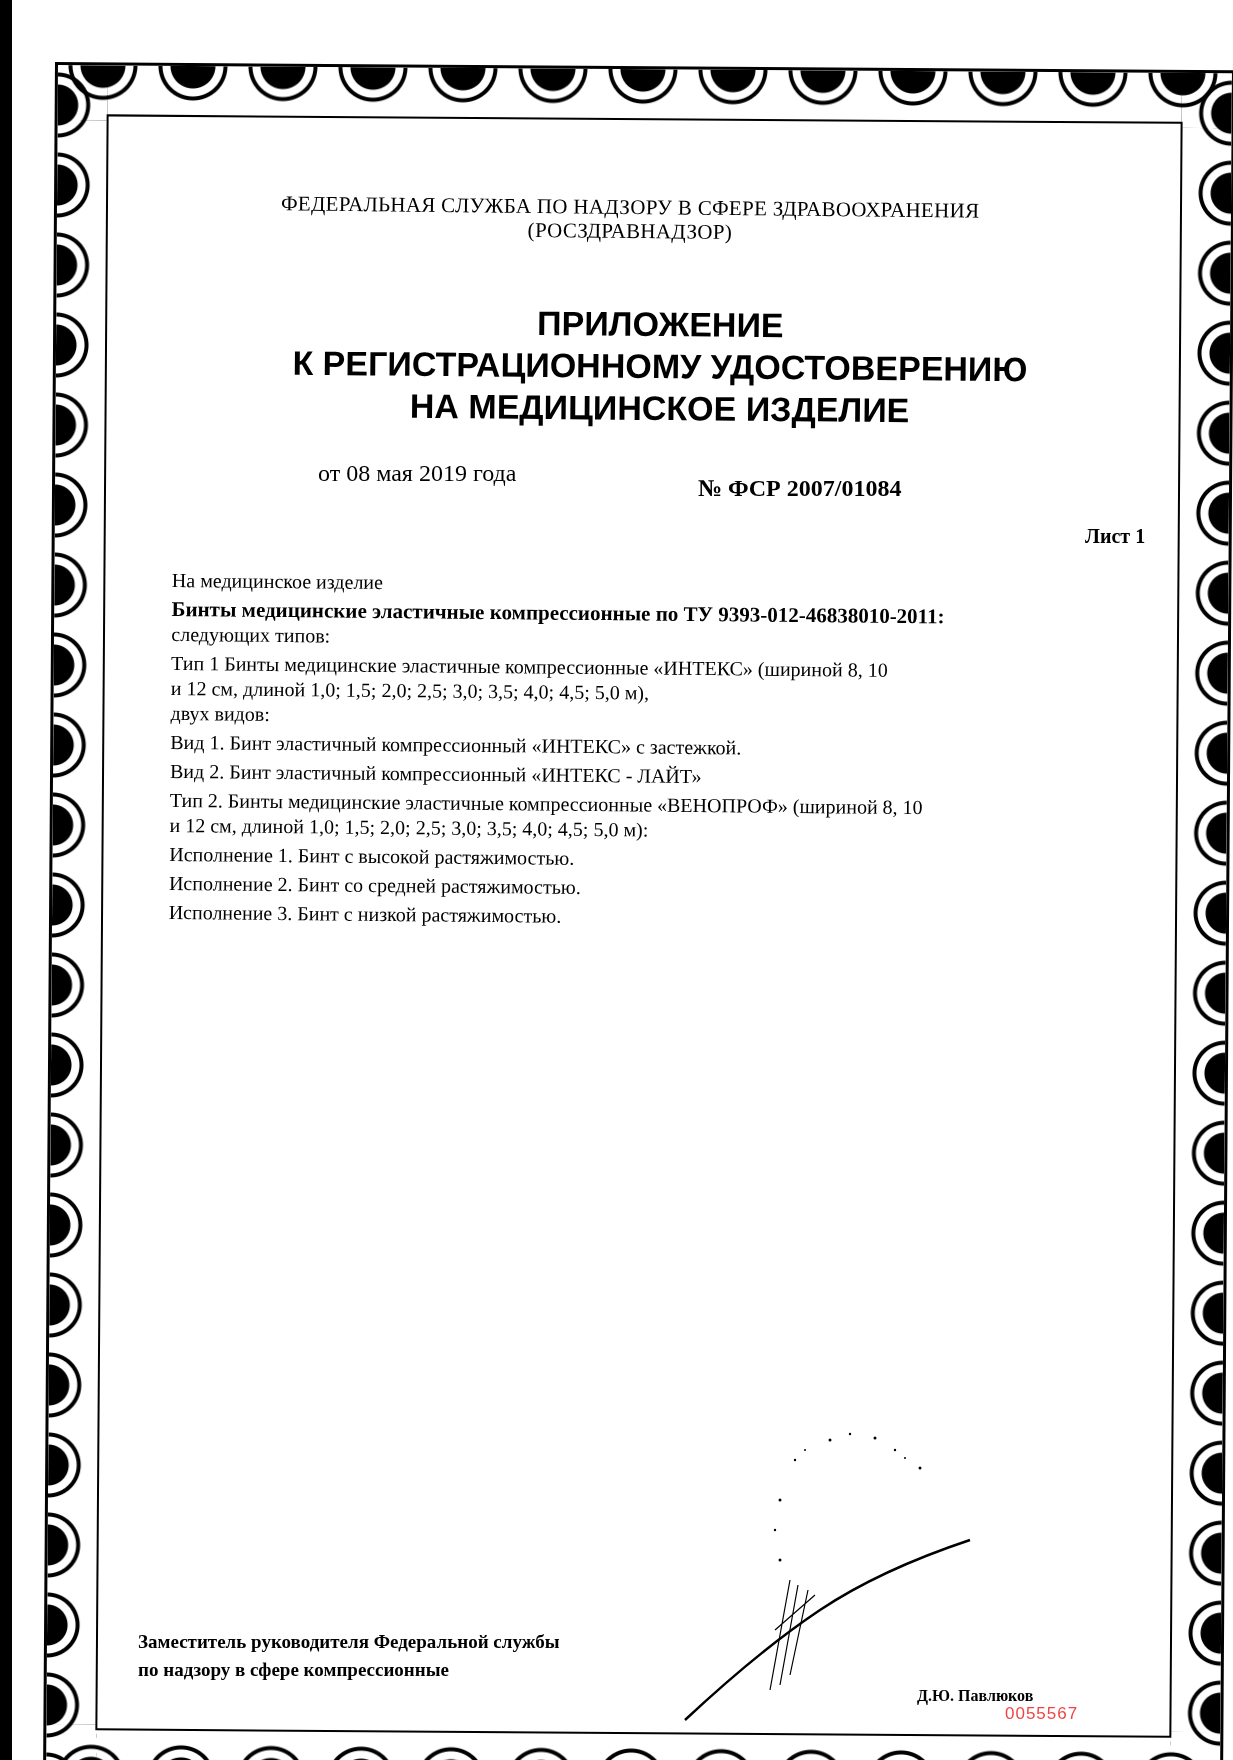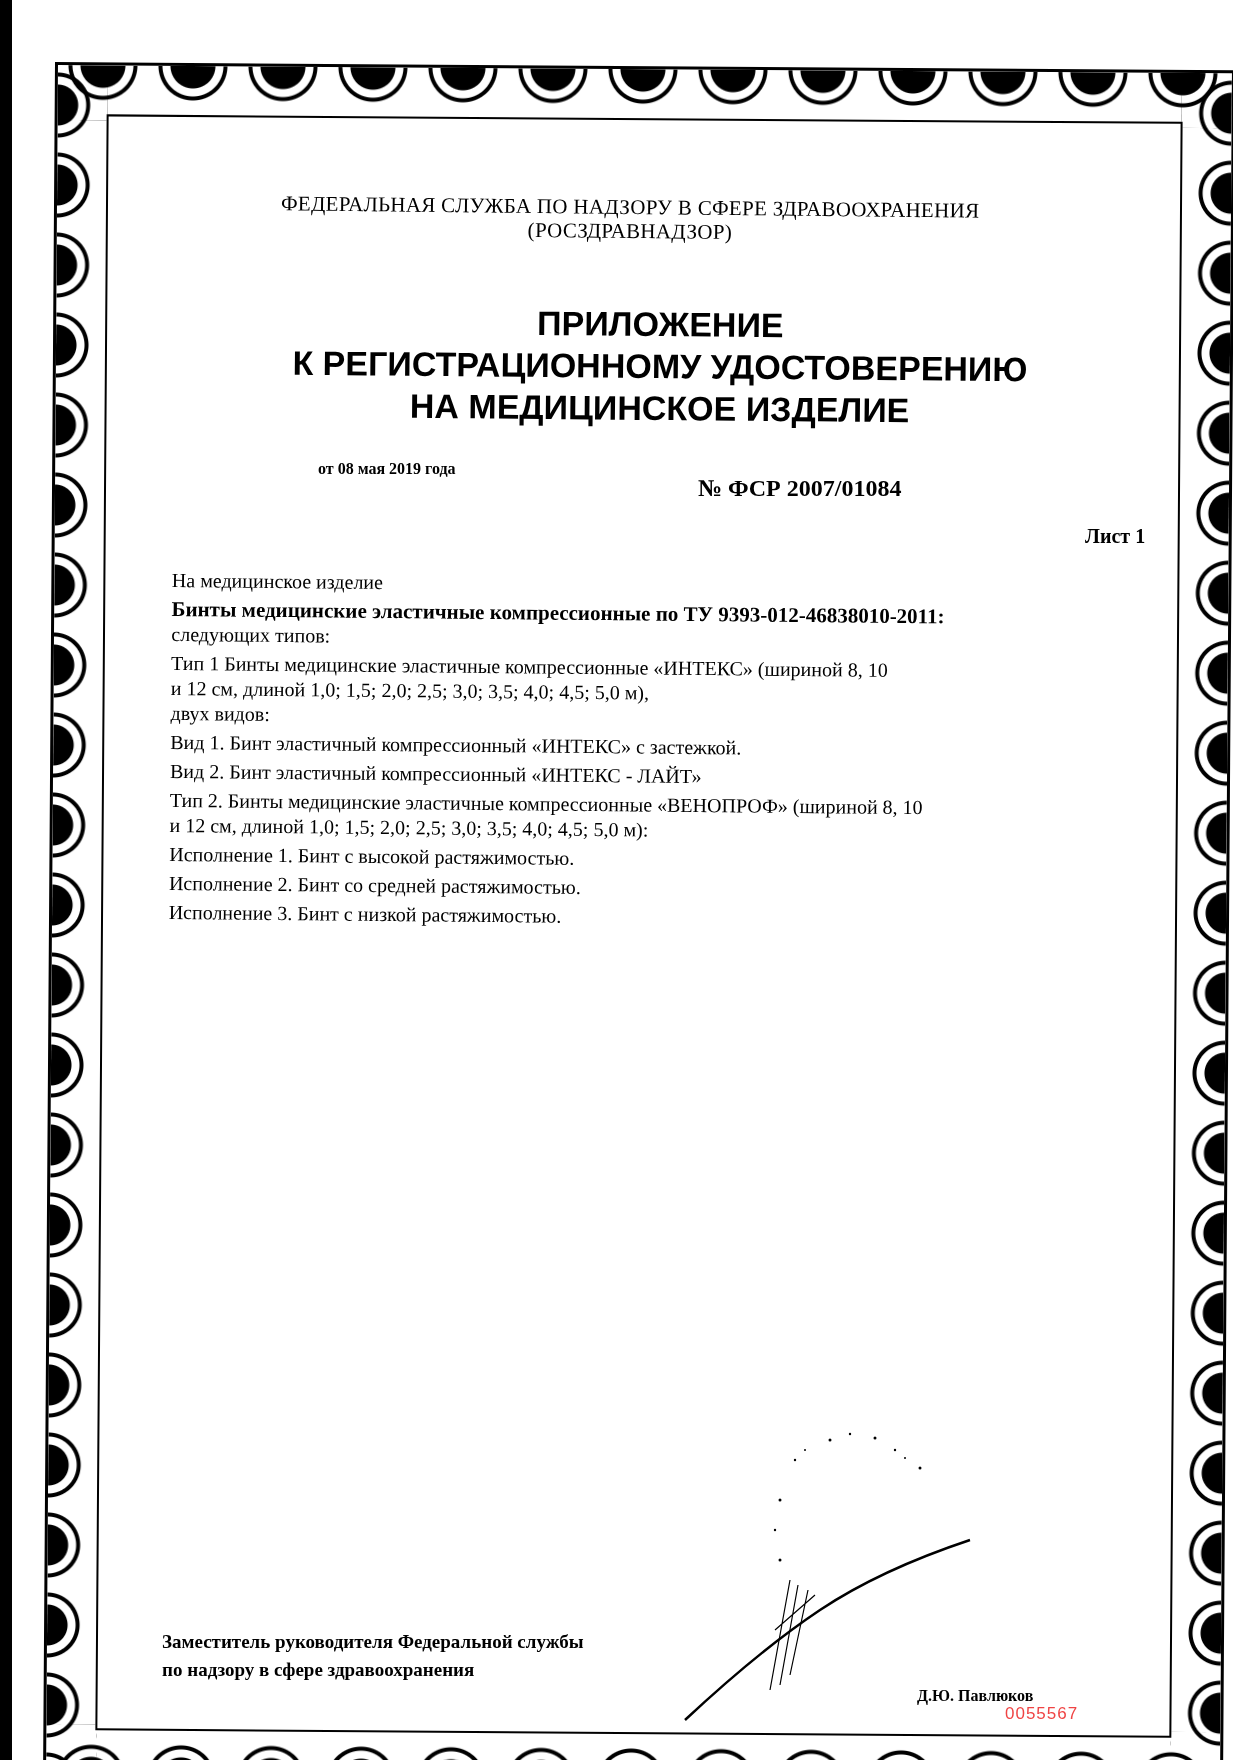--- a/index.html
+++ b/index.html
@@ -21,28 +21,28 @@
       radial-gradient(circle at 0% 50%, #000 0 20px, transparent 21px 28px, #000 29px 32px, transparent 33px) 0 0 / 50px 80px repeat-y,
       radial-gradient(circle at 100% 50%, #000 0 20px, transparent 21px 28px, #000 29px 32px, transparent 33px) 100% 0 / 50px 80px repeat-y;
   }
   .inner-page {
     position: absolute; left: 52px; top: 52px; right: 52px; bottom: 52px;
     background: #fff; border: 2px solid #000;
   }
   .content { position: absolute; left: 0; top: 0; width: 1233px; height: 1760px; padding-left: 18px; }
   .agency { position: absolute; left: 200px; top: 195px; width: 860px; text-align: center; font-size: 21px; letter-spacing: 0.3px; line-height: 24px; transform: rotate(0.6deg); }
   .title { position: absolute; left: 230px; top: 303px; width: 860px; text-align: center; font-family: "Liberation Sans", sans-serif; font-weight: bold; font-size: 34px; line-height: 42px; transform: rotate(0.5deg); }
-  .date-line { position: absolute; left: 318px; top: 460px; font-weight: bold; font-size: 16px; }
+  .date-line { position: absolute; left: 318px; top: 460px; font-weight: normal; font-size: 24px; }
   .reg-number { position: absolute; left: 698px; top: 475px; font-weight: bold; font-size: 24px; text-align: right; }
   .sheet { position: absolute; left: 1085px; top: 525px; font-weight: bold; font-size: 20px; }
   .body-text { position: absolute; left: 172px; top: 568px; width: 940px; font-size: 20px; line-height: 25px; transform: rotate(0.55deg); transform-origin: 0 0; }
   .body-text .bold { font-weight: bold; font-size: 21px; }
   .body-text p { margin: 0; }
   .body-text .gap { margin-top: 4px; }
-  .signer-title { position: absolute; left: 138px; top: 1628px; font-weight: bold; font-size: 19px; line-height: 28px; margin-left: 24px; }
+  .signer-title { position: absolute; left: 138px; top: 1628px; font-weight: bold; font-size: 19px; line-height: 28px; }
   .signer-name { position: absolute; left: 917px; top: 1687px; font-weight: bold; font-size: 16px; }
   .serial { position: absolute; left: 1005px; top: 1704px; font-family: "Liberation Sans", sans-serif; font-size: 17px; color: #ef4444; letter-spacing: 1px; }
   .signature { position: absolute; left: 680px; top: 1420px; width: 360px; height: 310px; }
 </style>
 </head>
 <body>
 
 <div class="scan-edge"></div>
 
 <div class="frame">
@@ -96,17 +96,17 @@
         <circle cx="100" cy="140" r="1.5"></circle>
       <circle cx="125" cy="30" r="1"></circle>
         <circle cx="225" cy="38" r="1"></circle>
     </g>
     <path d="M 5 300 Q 80 230 140 190 Q 200 150 290 120" stroke="#000" stroke-width="2.5" fill="none"></path>
     <path d="M 90 270 L 110 160 M 100 265 L 118 165 M 110 255 L 128 170 M 95 210 L 135 175" stroke="#000" stroke-width="1.2" fill="none"></path>
   </svg>
 
   <div class="signer-title">
     <div>Заместитель руководителя Федеральной службы</div>
-    <div>по надзору в сфере здравоохранения</div>
+    <div>по надзору в сфере компрессионные</div>
   </div>
   <div class="signer-name">Д.Ю. Павлюков</div>
   <div class="serial">0055567</div>
 </div>
 
 </body></html>

